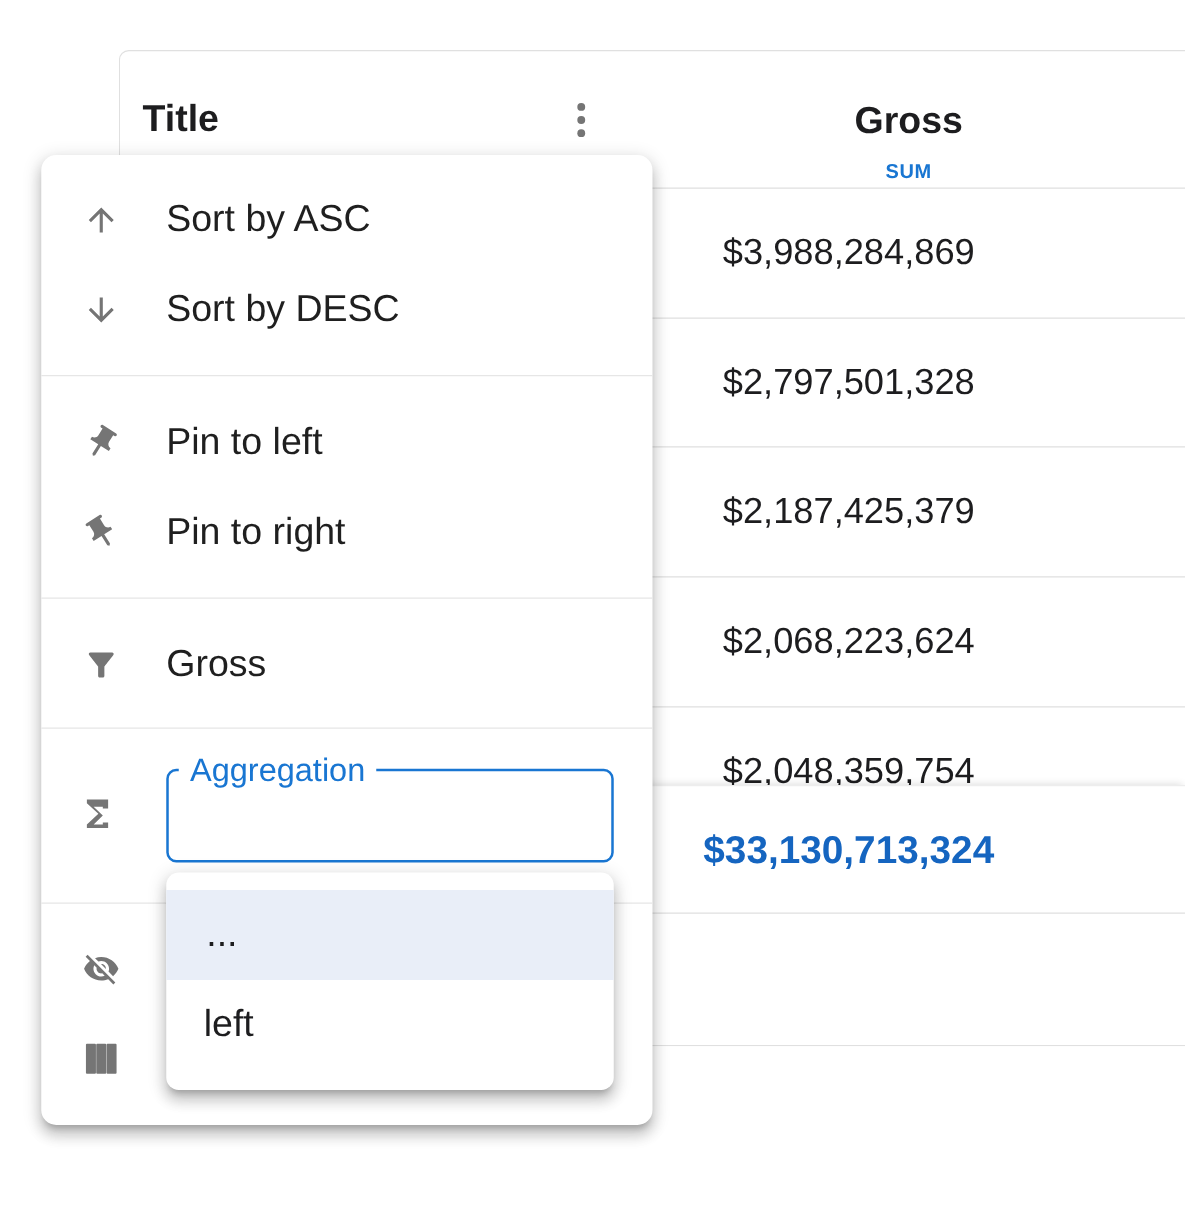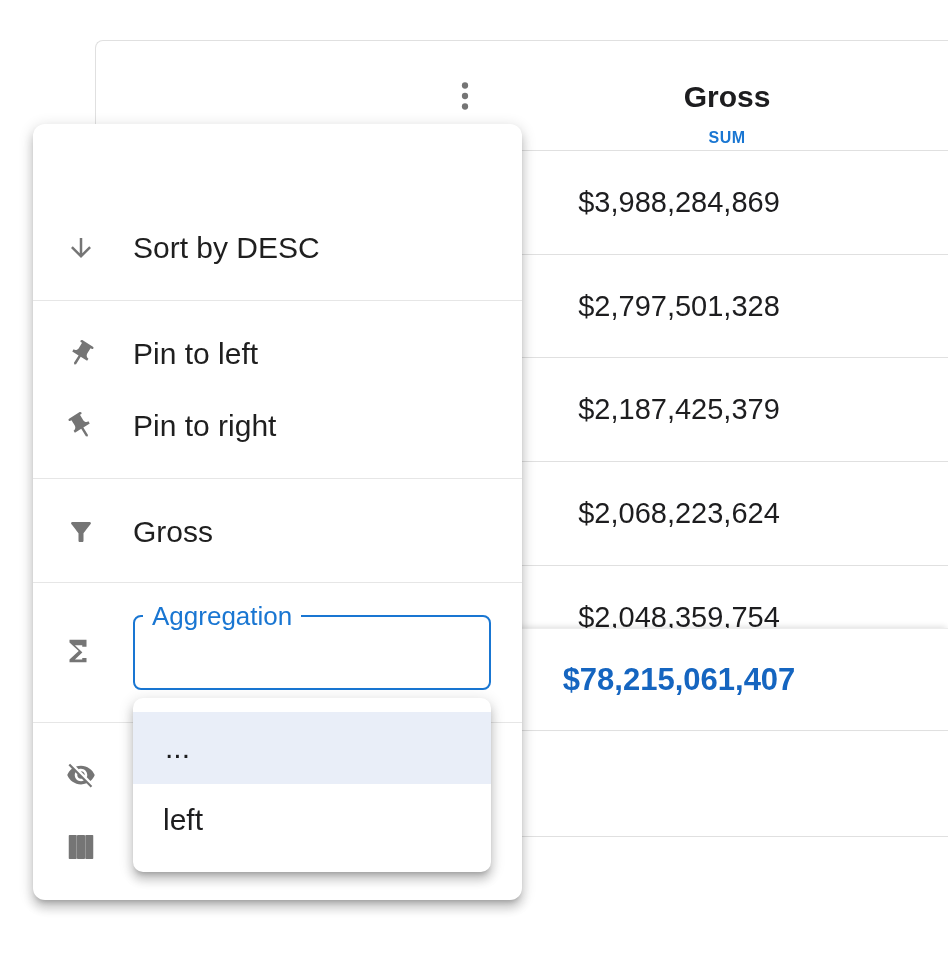--- a/index.html
+++ b/index.html
@@ -62,20 +62,23 @@
         font-size:30px;color:#1d1d1f;cursor:pointer;}
   .dd-option.selected{background:#e9eef8;padding-left:32px;}
 </style>
 </head>
 <body>
 
 <div class="stage">
 
   <div class="grid">
     <div class="grid-header">
+      <div class="title-cell">
+        <span class="col-title">Title</span>
+      </div>
       <div class="more-vert-btn">
         <svg viewBox="0 0 24 24" width="36" height="36">
           <circle cx="12" cy="5" r="2.1" class="icon-gray"></circle>
           <circle cx="12" cy="12" r="2.1" class="icon-gray"></circle>
           <circle cx="12" cy="19" r="2.1" class="icon-gray"></circle>
         </svg>
       </div>
       <div class="gross-header">
         <div class="gross-label">Gross</div>
         <div class="sum-badge">SUM</div>
@@ -94,26 +97,34 @@
       </div>
       <div class="grid-row">
         <div class="num-cell">$2,068,223,624</div>
       </div>
       <div class="grid-row">
         <div class="num-cell">$2,048,359,754</div>
       </div>
     </div>
 
     <div class="agg-footer">
-      <div class="agg-sum">$78,215,061,407</div>
+      <div class="agg-sum">$33,130,713,324</div>
     </div>
   </div>
 
   <div class="menu">
 
+    <div class="menu-item" style="top:16px;">
+      <span class="mi-icon">
+        <svg viewBox="0 0 24 24" width="30" height="30">
+            <path class="icon-gray" d="M4 12l1.41 1.41L11 7.83V20h2V7.83l5.59 5.58L20 12l-8-8-8 8z"></path>
+          </svg>
+      </span>
+      <span class="mi-label">Sort by ASC</span>
+    </div>
     <div class="menu-item" style="top:88px;">
       <span class="mi-icon">
         <svg viewBox="0 0 24 24" width="30" height="30">
             <path class="icon-gray" d="M20 12l-1.41-1.41L13 16.17V4h-2v12.17L5.42 10.59 4 12l8 8 8-8z"></path>
           </svg>
       </span>
       <span class="mi-label">Sort by DESC</span>
     </div>
 
     <div class="divider" style="top:176px;"></div>

